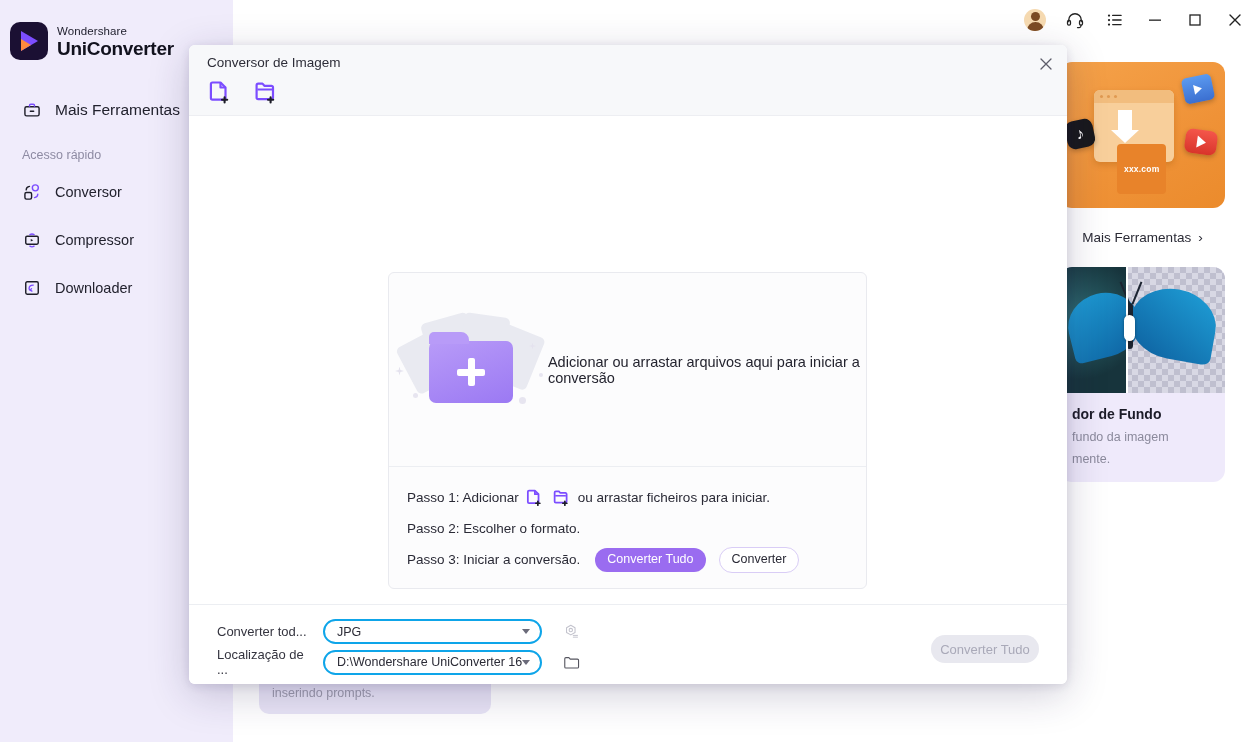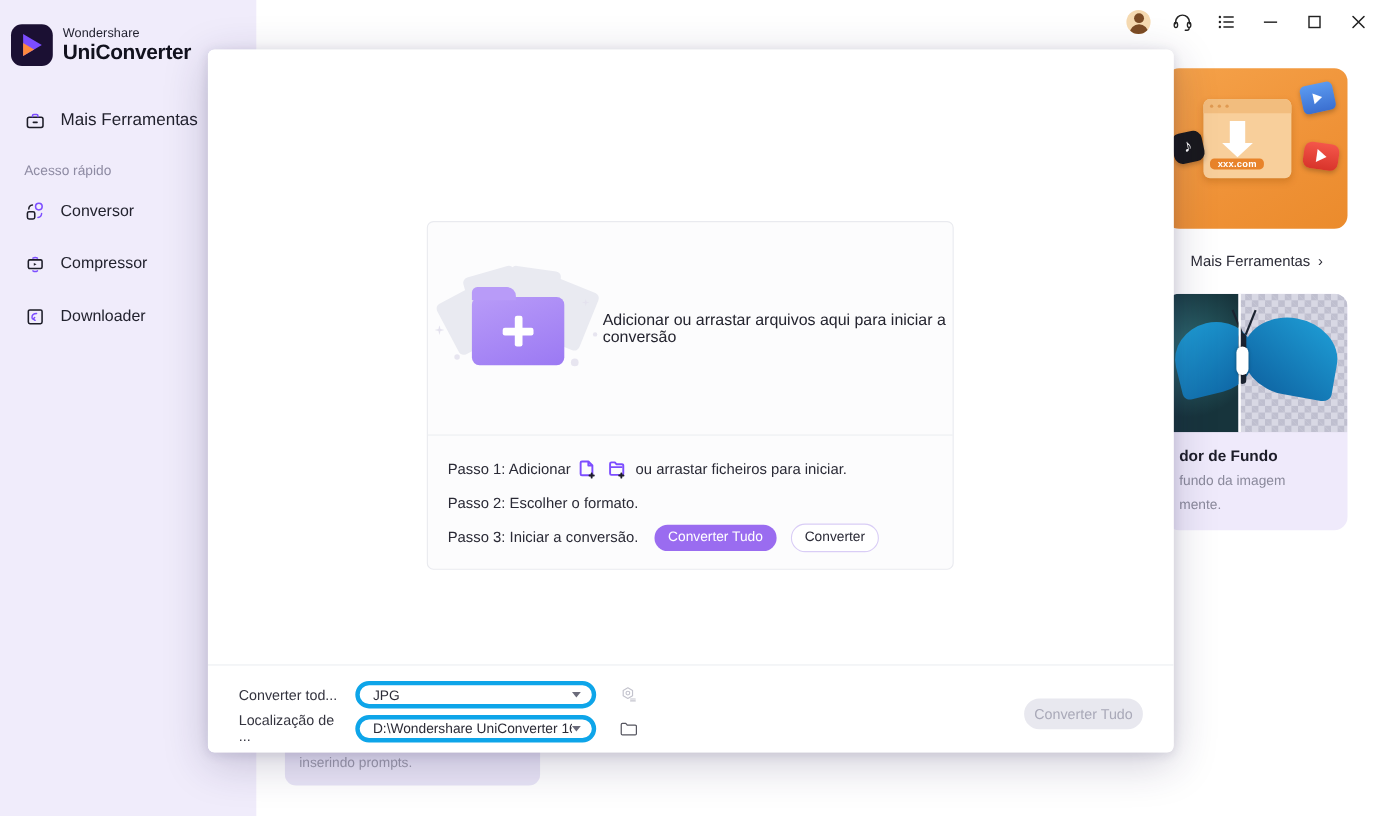--- a/index.html
+++ b/index.html
@@ -76,22 +76,22 @@
   .browser-mock {
     position: absolute; left: 34px; top: 28px; width: 80px; height: 72px;
     background: #f8cf9b; border-radius: 6px; box-shadow: 0 3px 6px rgba(140,70,0,.25);
   }
   .browser-mock .bar { height: 13px; background: #f2bd7e; border-radius: 6px 6px 0 0; position: relative;}
   .browser-mock .bar i { position: absolute; top: 5px; width: 3px; height: 3px; border-radius: 50%; background:#e09a52;}
   .browser-mock .bar i:nth-child(1){left:6px;} .browser-mock .bar i:nth-child(2){left:13px;} .browser-mock .bar i:nth-child(3){left:20px;}
   .dl-arrow { position: absolute; left: 58px; top: 48px; width: 14px; height: 22px; background: #fff; }
   .dl-arrow:after { content:""; position:absolute; left:-7px; top:20px; width:0;height:0;
     border-left:14px solid transparent; border-right:14px solid transparent; border-top:13px solid #fff;}
-  .url-chip { position:absolute; left:40px; top:82px; background:#e8832a; color:#fff; font-size:8.5px;
-    padding:0 7px; border-radius:4px; font-weight:bold; letter-spacing:.2px;}
+  .url-chip { position:absolute; left:57px; top:82px; background:#e8832a; color:#fff; font-size:8.5px;
+    padding:20px 7px; border-radius:4px; font-weight:bold; letter-spacing:.2px;}
   .badge-tt { position:absolute; left:6px; top:58px; width:28px; height:28px; border-radius:8px; background:#18181c;
     display:flex;align-items:center;justify-content:center; transform: rotate(-12deg); box-shadow:0 2px 5px rgba(0,0,0,.25);}
   .badge-tt b { color:#fff; font-size:16px; line-height:16px; }
   .badge-yt { position:absolute; right:8px; top:68px; width:32px; height:24px; border-radius:7px;
     background:linear-gradient(180deg,#f4564a,#d8342b); display:flex;align-items:center;justify-content:center;
     transform: rotate(8deg); box-shadow:0 2px 5px rgba(0,0,0,.25);}
   .badge-yt .p { width:0;height:0;border-left:9px solid #fff; border-top:6px solid transparent;border-bottom:6px solid transparent;}
   .badge-film { position:absolute; right:12px; top:14px; width:30px; height:26px; border-radius:5px;
     background:linear-gradient(180deg,#5b9af0,#3b6fd0); transform: rotate(-12deg); box-shadow:0 2px 5px rgba(0,0,0,.25);
     display:flex;align-items:center;justify-content:center;}
@@ -187,21 +187,21 @@
   .pill-ghost { background:#fff; color:#2a2a36; border: 1px solid #d9cdf6; margin-left: 8px;}
 
   #modal-foot {
     height: 80px; border-top: 1px solid #eceef2; background:#fff; position: relative; flex: 0 0 auto;
   }
   .foot-row { position:absolute; left: 28px; display:flex; align-items:center; gap: 10px; }
   .foot-row.r1 { top: 14px; }
   .foot-row.r2 { top: 42px; }
   .foot-label { width: 96px; font-size: 13px; color: #34343f; }
   .combo {
-    width: 219px; height: 25px; border: 4px solid #0ea5e9; border-radius: 13px; background:#fff;
+    width: 219px; height: 25px; border: 2px solid #0ea5e9; border-radius: 13px; background:#fff;
     display:flex; align-items:center; padding: 0 10px 0 12px; font-size: 12.5px; color:#2b2b36;
     justify-content: space-between; cursor: default;
   }
   .combo span.val { overflow:hidden; white-space:nowrap; }
   .foot-icon-btn { width: 22px; height: 22px; display:flex;align-items:center;justify-content:center; margin-left: 8px; cursor:default;}
   #convert-all-btn {
     position:absolute; right: 28px; top: 30px; width: 108px; height: 28px; border-radius: 14px;
     background: #e8e8ef; color:#a9a9b8; font-size: 13px; display:flex; align-items:center; justify-content:center;
     cursor: default;
   }
@@ -355,20 +355,44 @@
       <div class="d">mente.</div>
     </div>
   </div>
 
   <div id="bg-card-bottom">
     <div class="l1">rie miniaturas personalizadas</div>
     <div class="l2">inserindo prompts.</div>
   </div>
 
   <div id="modal">
+    <div id="modal-head">
+      <div id="modal-title">Conversor de Imagem</div>
+      <div id="modal-close">
+        <svg width="14" height="14" viewBox="0 0 14 14">
+          <path d="M2 2 12 12M12 2 2 12" stroke="#5d5d6a" stroke-width="1.3" stroke-linecap="round"></path>
+        </svg>
+      </div>
+      <div id="head-actions">
+        <div class="head-act">
+          <svg width="26" height="26" viewBox="0 0 26 26" fill="none">
+            <path d="M5.5 3.5h8l5 5v10.5a1.6 1.6 0 0 1-1.6 1.6H5.5A1.6 1.6 0 0 1 3.9 19V5.1a1.6 1.6 0 0 1 1.6-1.6z" stroke="#7c4dff" stroke-width="2.2" stroke-linejoin="round"></path>
+            <path d="M13.5 3.6V8.5h4.9" stroke="#7c4dff" stroke-width="2.2" stroke-linejoin="round"></path>
+            <path d="M17.6 18.2v5.2M15 20.8h5.2" stroke="#1d1d28" stroke-width="2.1" stroke-linecap="round"></path>
+          </svg>
+        </div>
+        <div class="head-act">
+          <svg width="26" height="26" viewBox="0 0 26 26" fill="none">
+            <path d="M3.6 6.2a1.6 1.6 0 0 1 1.6-1.6h4.3l1.9 2.2h7a1.6 1.6 0 0 1 1.6 1.6v10.1a1.6 1.6 0 0 1-1.6 1.6H5.2a1.6 1.6 0 0 1-1.6-1.6z" stroke="#7c4dff" stroke-width="2.2" stroke-linejoin="round"></path>
+            <path d="M4.4 10.6h14.6" stroke="#7c4dff" stroke-width="2"></path>
+            <path d="M17.6 18.2v5.2M15 20.8h5.2" stroke="#1d1d28" stroke-width="2.1" stroke-linecap="round"></path>
+          </svg>
+        </div>
+      </div>
+    </div>
 
     <div id="modal-body">
       <div id="dropzone">
         <div id="dz-top">
           <div id="dz-art">
             <span class="paper p4"></span>
               <span class="paper p1"></span>
               <span class="paper p2"></span>
               <span class="paper p3"></span>
             <span class="spark s1"></span>

